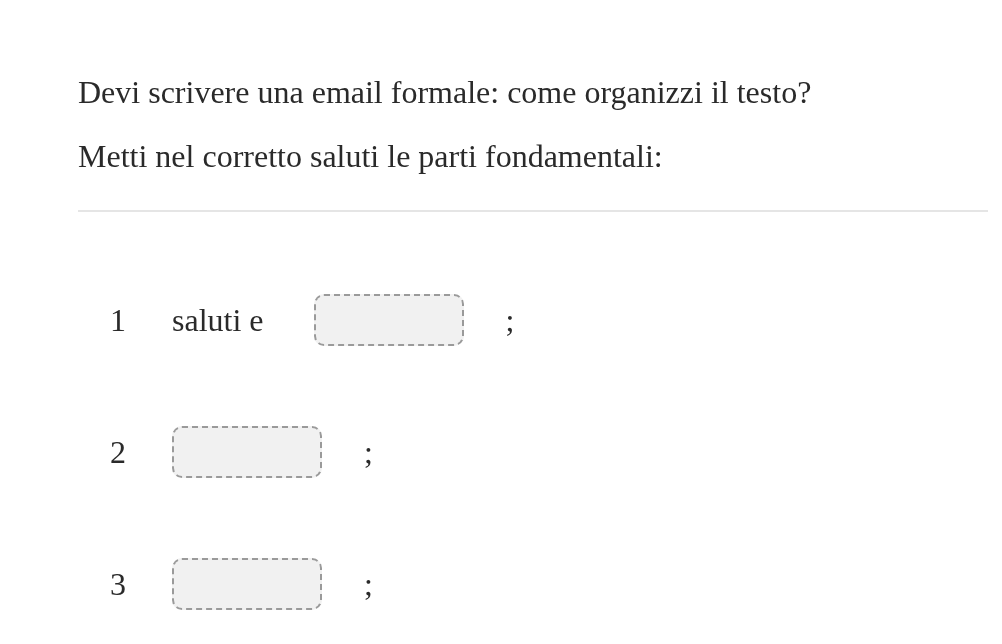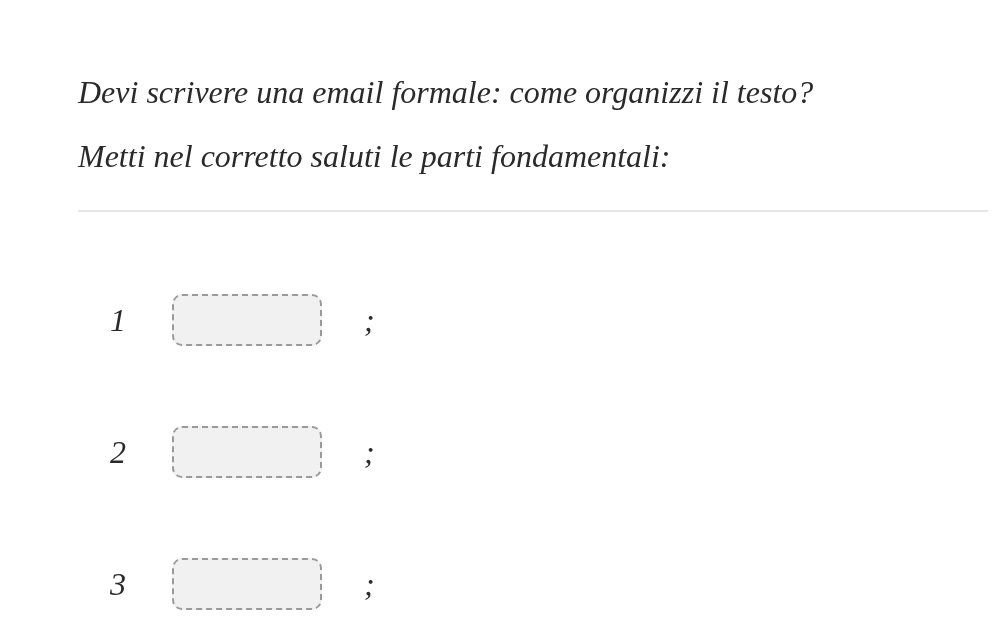--- a/index.html
+++ b/index.html
@@ -1,19 +1,18 @@
 <!DOCTYPE html>
 <html><head>
   <meta charset="utf-8">
   <style>
     * {
       margin: 16px;
       padding: 0;
       box-sizing: border-box;
-      font-style: italic;
     }
     body {
       font-family: Georgia, 'Times New Roman', serif;
       background: #ffffff;
       width: 1002px;
       height: 644px;
       padding: 20px 30px;
       color: #2a2a2a;
       font-size: 32px;
       line-height: 1.5;
@@ -60,20 +59,21 @@
 
 <div class="prompt-text">Devi scrivere una email formale: come organizzi il testo?</div>
 <div class="instruction-text">Metti nel corretto saluti le parti fondamentali:</div>
 
 <hr>
 
 <div class="list-container">
 
   <div class="list-row">
     <span class="row-number">1</span>
+    <span class="row-text">saluti e </span>
     <span class="blank-slot"></span>
     <span class="row-text">;</span>
   </div>
 
   <div class="list-row">
     <span class="row-number">2</span>
     <span class="blank-slot"></span>
     <span class="row-text">;</span>
   </div>
 

